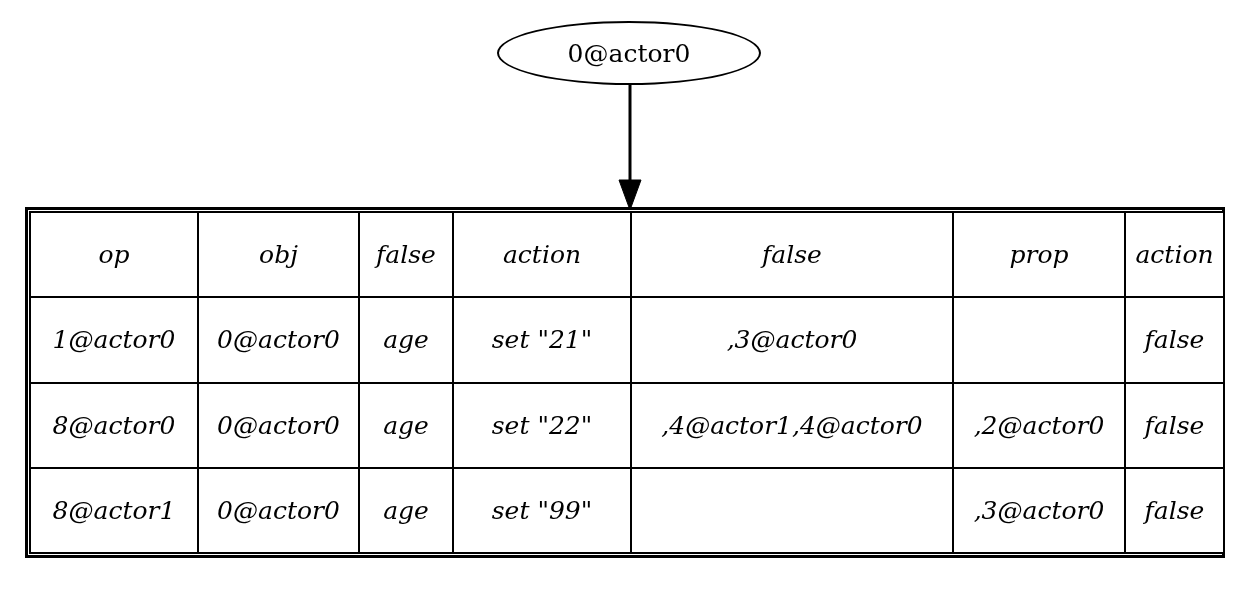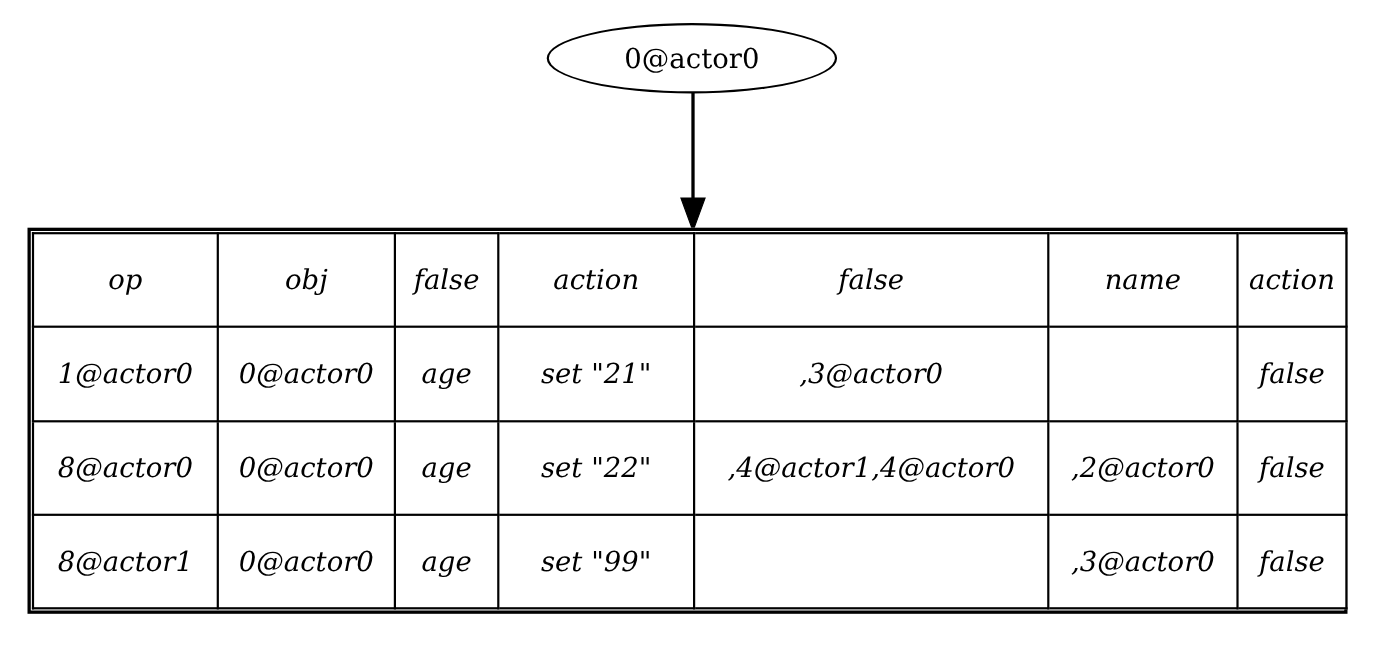--- a/index.html
+++ b/index.html
@@ -118,21 +118,21 @@
           <col class="c-pred">
           <col class="c-insert">
       </colgroup>
       <tbody>
         <tr>
           <td>op</td>
           <td>obj</td>
           <td>false</td>
           <td>action</td>
           <td>false</td>
-          <td>name</td>
+          <td>prop</td>
           <td>action</td>
         </tr>
 
         <tr>
           <td>1@actor0</td>
           <td>0@actor0</td>
           <td>age</td>
           <td>set "21"</td>
           <td>,3@actor0</td>
           <td></td>

